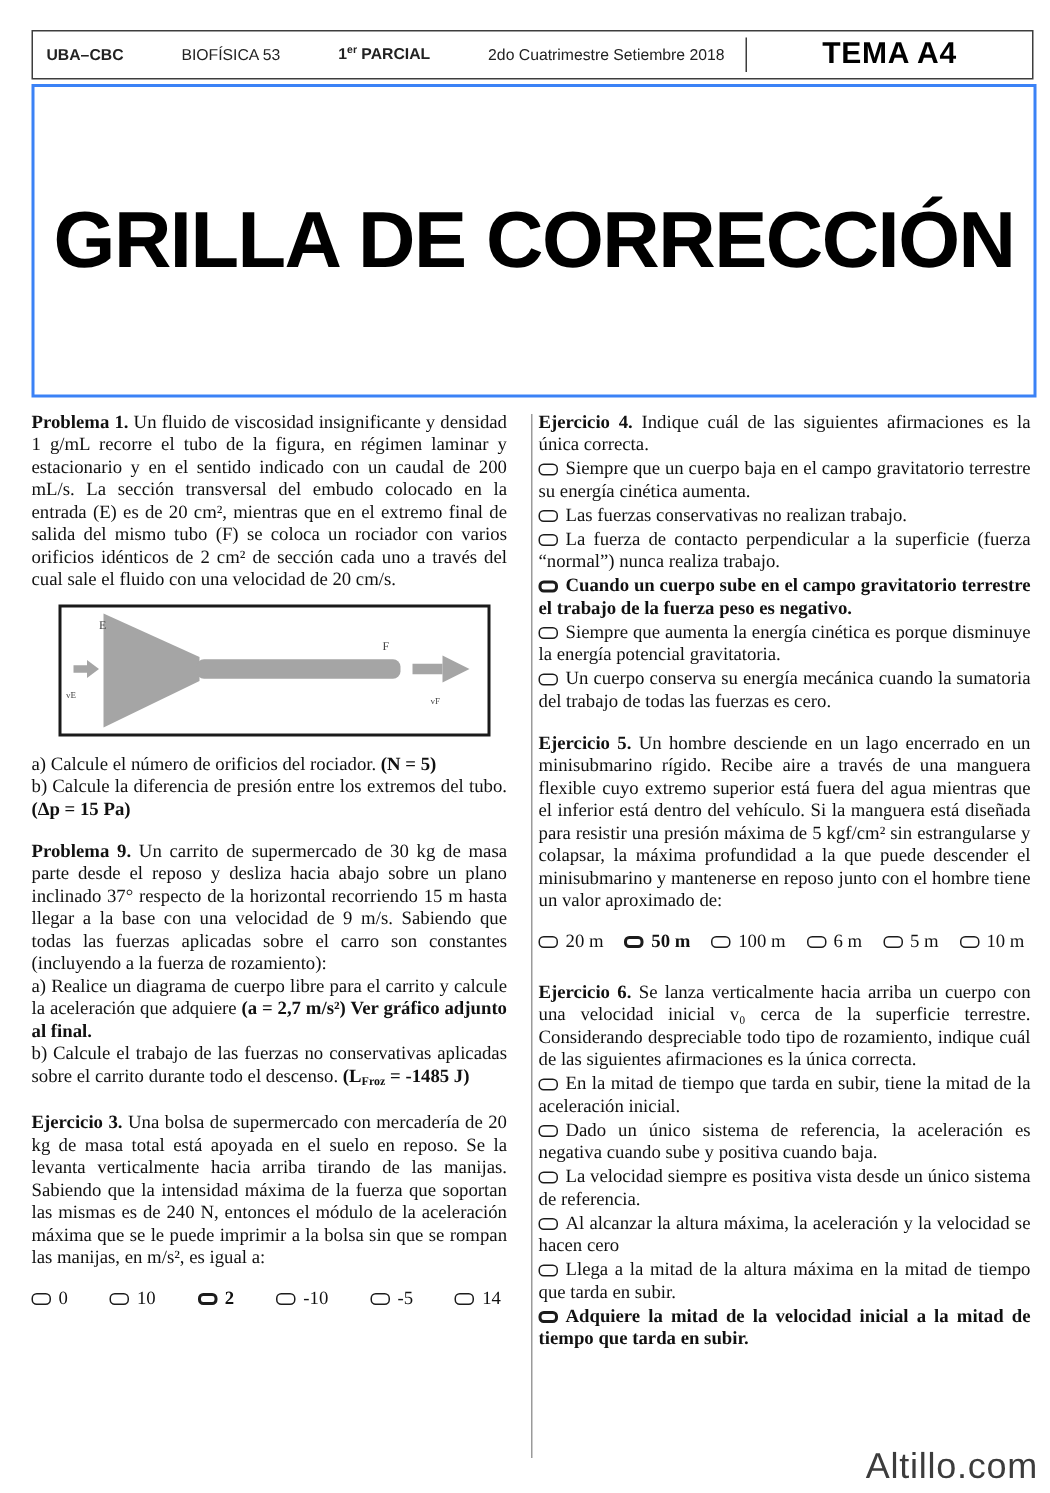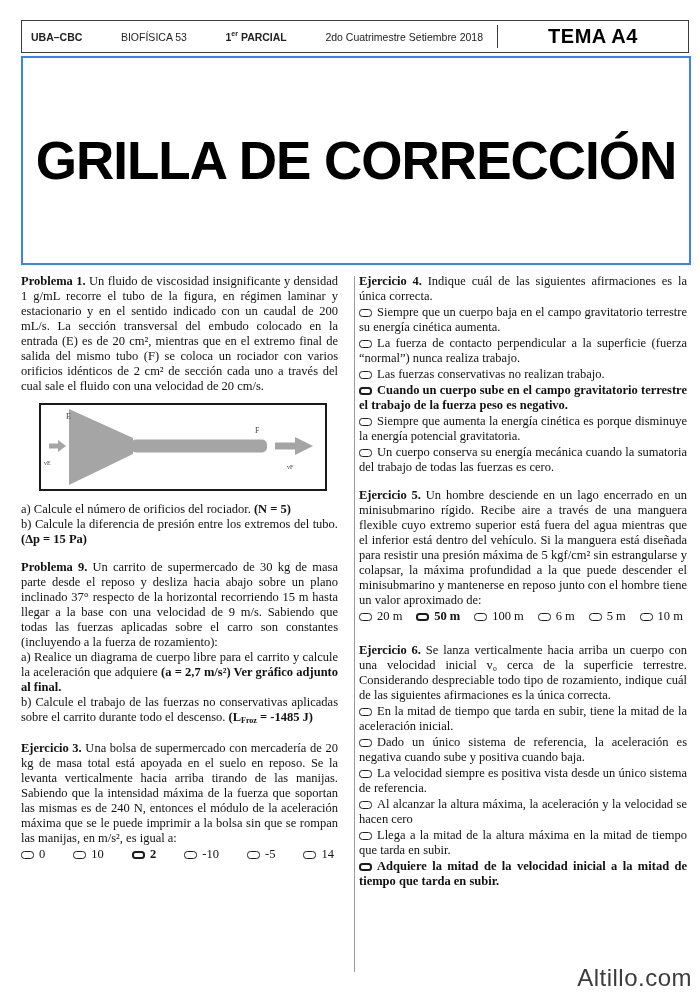--- a/index.html
+++ b/index.html
@@ -51,21 +51,21 @@
   .sub { font-size:8px; font-weight:bold; vertical-align:-2px; }
   
   .cb {
     display:inline-block; width:13px; height:8px; border:1.2px solid #1c1c1c;
     border-radius:3.5px; margin-right:5px; vertical-align:-1px; background:#fff;
     box-sizing:border-box;
   }
   .opt { margin-top:1px; }
   .correct { font-weight:bold; }
   .correct .cb { border-width:2px; }
-  .optrow { display:flex; justify-content:space-between; margin-top:1px; padding-right:4px; }
+  .optrow { display:flex; justify-content:space-between; margin-top:12px; padding-right:4px; }
   .optrow-item { white-space:nowrap; }
   
   .tube-figure {
     width:288px; height:88px; border:2px solid #1a1a1a; margin:9px 4px 11px 18px;
     box-sizing:border-box; background:#fff; display:flex; align-items:center; justify-content:center;
   }
   
   .watermark {
     position:absolute; right:8px; bottom:3px; z-index:5;
     font-family:Liberation Sans, sans-serif;
@@ -137,23 +137,23 @@
         </div>
     </div>
 
     <div class="col-right">
 
       <p><span class="lead">Ejercicio 4.</span><span> Indique cuál de las siguientes afirmaciones es la única correcta.</span></p>
       <div>
 
           <p class="opt"><span class="cb"></span><span>Siempre que un cuerpo baja en el campo gravitatorio terrestre su energía cinética aumenta.</span></p>
 
+          <p class="opt"><span class="cb"></span><span>Las fuerzas conservativas no realizan trabajo.</span></p>
+
           <p class="opt"><span class="cb"></span><span>La fuerza de contacto perpendicular a la superficie (fuerza “normal”) nunca realiza trabajo.</span></p>
-
-          <p class="opt"><span class="cb"></span><span>Las fuerzas conservativas no realizan trabajo.</span></p>
 
           <p class="opt correct"><span class="cb"></span><span>Cuando un cuerpo sube en el campo gravitatorio terrestre el trabajo de la fuerza peso es negativo.</span></p>
 
           <p class="opt"><span class="cb"></span><span>Siempre que aumenta la energía cinética es porque disminuye la energía potencial gravitatoria.</span></p>
 
           <p class="opt"><span class="cb"></span><span>Un cuerpo conserva su energía mecánica cuando la sumatoria del trabajo de todas las fuerzas es cero.</span></p>
         </div>
 
       <p class="block"><span class="lead">Ejercicio 5.</span><span> Un hombre desciende en un lago encerrado en un minisubmarino rígido. Recibe aire a través de una manguera flexible cuyo extremo superior está fuera del agua mientras que el inferior está dentro del vehículo. Si la manguera está diseñada para resistir una presión máxima de 5 kgf/cm² sin estrangularse y colapsar, la máxima profundidad a la que puede descender el minisubmarino y mantenerse en reposo junto con el hombre tiene un valor aproximado de:</span></p>
       <div class="optrow">

